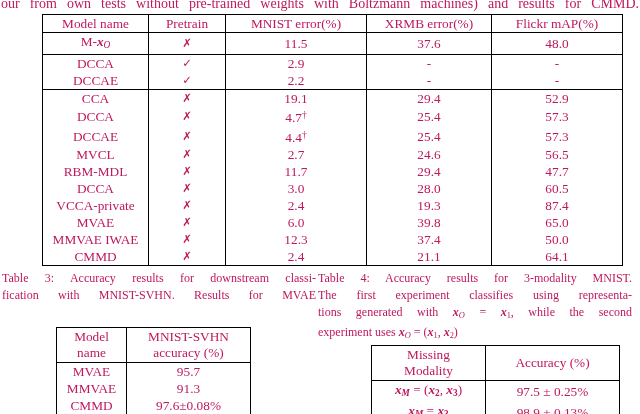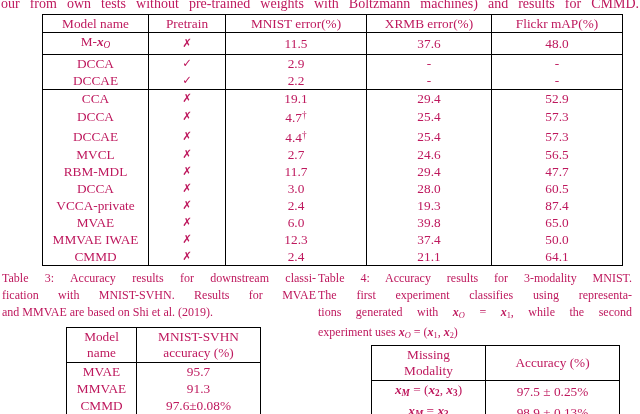--- a/index.html
+++ b/index.html
@@ -33,21 +33,21 @@
     position: absolute; border-collapse: collapse; table-layout: fixed;
     font-size: 13.3px; border: 1px solid #000;
   }
   .sub-table th, .sub-table td {
     text-align: center; font-weight: normal; padding: 0 4px;
     height: 17px; line-height: 17px;
   }
   .sub-table th { height: auto; line-height: 16px; padding: 1px 4px; vertical-align: middle; }
   .sub-table thead tr { border-bottom: 1px solid #000; }
   .sub-table th:first-child, .sub-table td:first-child { border-right: 1px solid #000; }
-  .t3 { left: 66px; top: 327px; }
+  .t3 { left: 56px; top: 327px; }
   .t4 { left: 371px; top: 345px; }
   
   .caption { position: absolute; top: 270px; width: 314px; font-size: 12px; line-height: 17px; }
   .caption-left  { left: 2px; }
   .caption-right { left: 318px; }
   .cline { text-align: justify; text-align-last: justify; }
   .cline.last { text-align-last: left; }
   
   .r    { }
   .r-b  { font-weight: normal; }
@@ -173,21 +173,20 @@
         <td><span class="r-b">2.4</span></td>
         <td><span class="r-b">21.1</span></td>
         <td><span class="r">64.1</span></td>
       </tr>
     </tbody>
   </table>
 
   <div class="caption caption-left">
     <div class="cline">Table 3: Accuracy results for downstream classi-</div>
     <div class="cline">fication with MNIST-SVHN. Results for MVAE</div>
-    <div class="cline last">and MMVAE are based on Shi et al. (2019).</div>
   </div>
 
   <table class="sub-table t3">
     <colgroup>
         <col style="width:70px">
         <col style="width:124px">
       </colgroup>
     <thead>
       <tr>
         <th>

